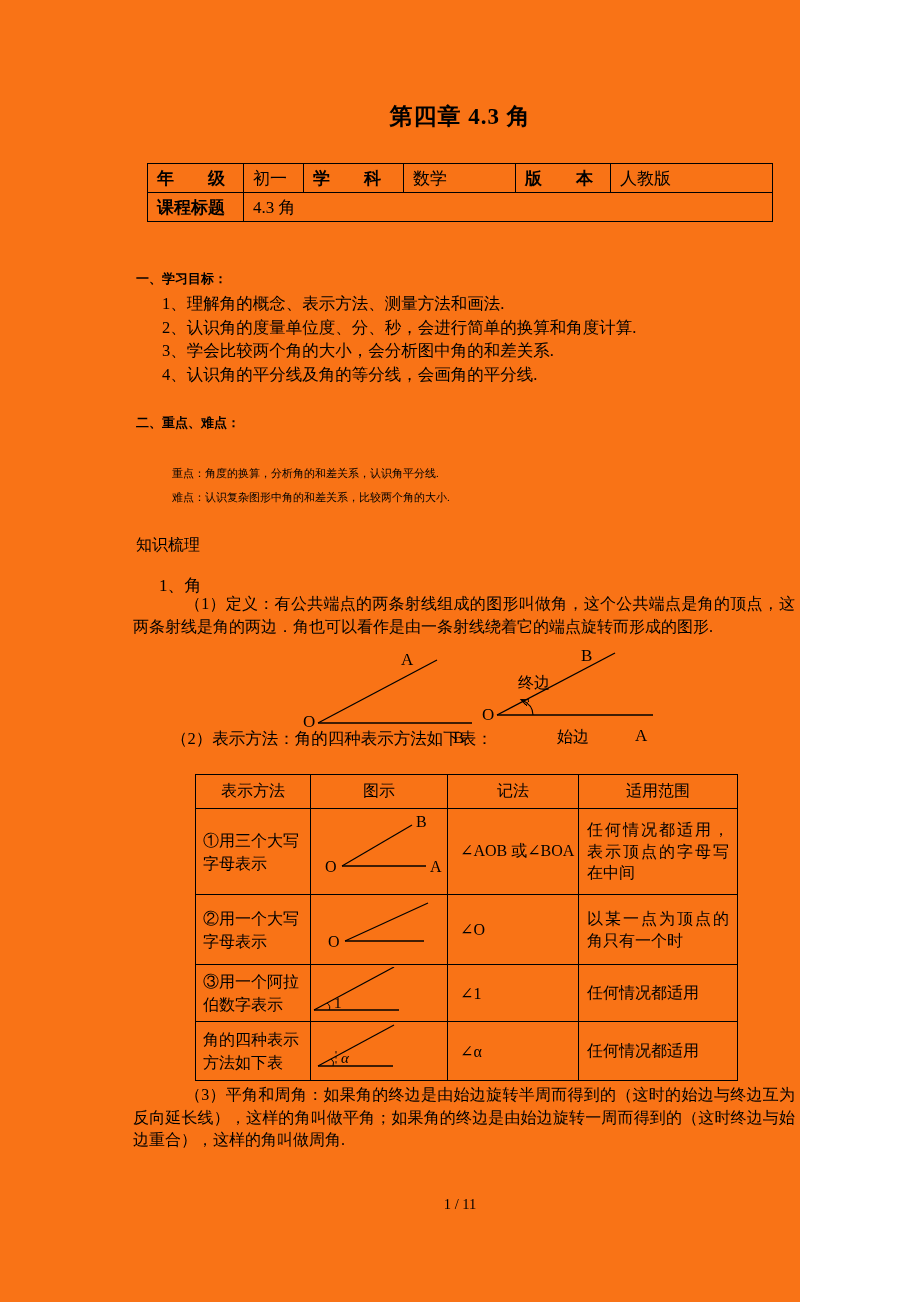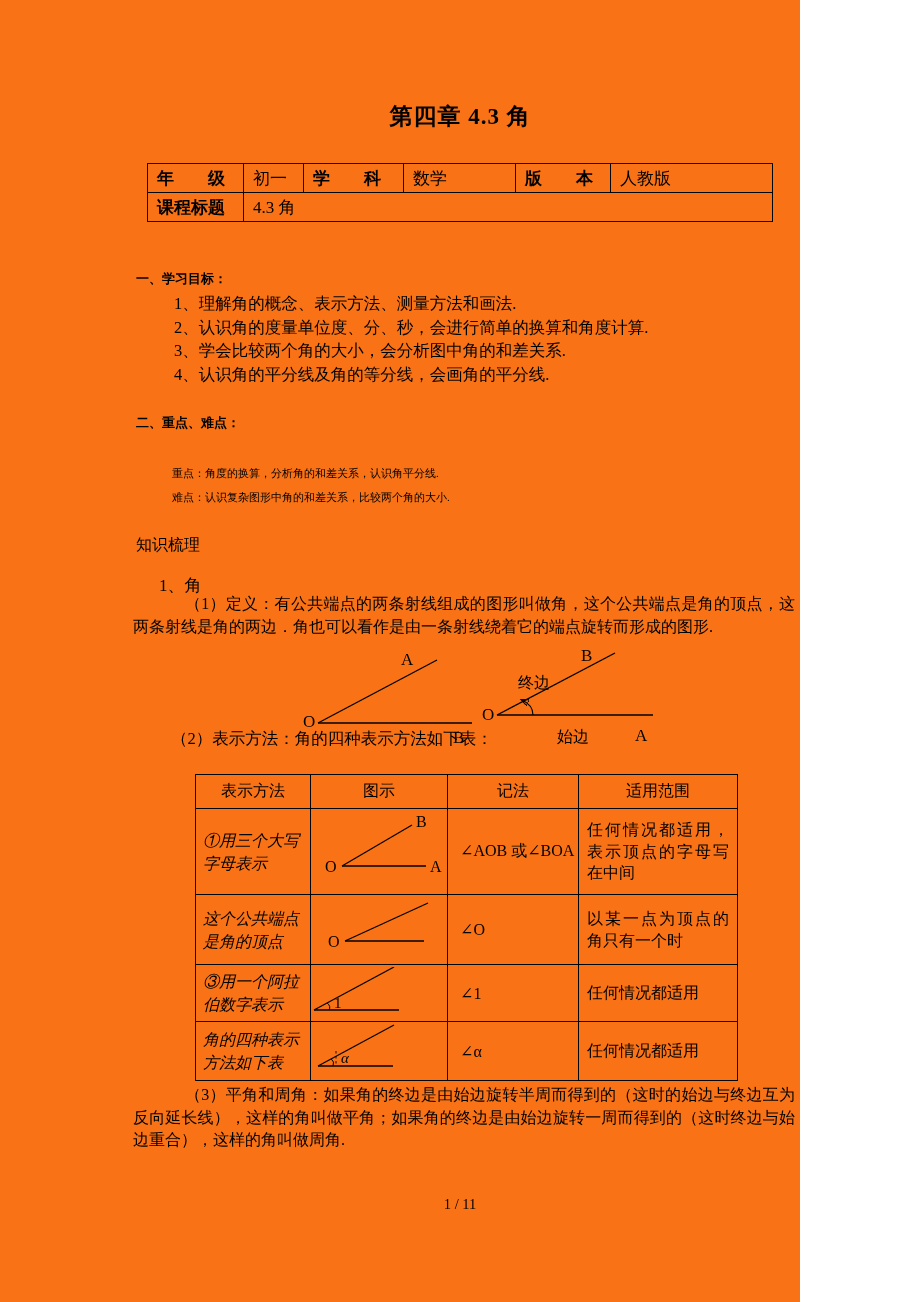--- a/index.html
+++ b/index.html
@@ -16,21 +16,21 @@
   
   .info-table {
     position:absolute; left:147px; top:163px; width:625px;
     border-collapse:collapse; table-layout:fixed;
     font-size:17px;
   }
   .info-table td { border:1.5px solid #000; height:29px; padding:0 9px; overflow:hidden; white-space:nowrap; }
   .info-table td.lbl { font-weight:bold;margin-top:44px; }
   
   .sec-heading { position:absolute; font-size:13px; font-weight:bold; white-space:nowrap; }
-  .obj-items { position:absolute; left:174px; top:292px; font-size:16.5px; line-height:23.7px; white-space:nowrap; }
+  .obj-items { position:absolute; left:162px; top:292px; font-size:16.5px; line-height:23.7px; white-space:nowrap; }
   .kp-lines  { position:absolute; left:172px; top:461px; font-size:11px; line-height:24px; white-space:nowrap; }
   .kn-heading { position:absolute; left:136px; top:535px; font-size:16px; font-weight:normal; white-space:nowrap; }
   .kn-topic   { position:absolute; left:159px; top:566px; font-size:17px; white-space:nowrap;margin-top:8px; }
   .kn-def {
     position:absolute; left:133px; top:593px; width:662px;
     font-size:16px; line-height:22.5px; text-align:justify; text-indent:52px;
   }
   .methods-intro { position:absolute; left:171px; top:728px; font-size:16.5px; white-space:nowrap; }
   .kn-straight {
     position:absolute; left:133px; top:1084px; width:662px;
@@ -40,21 +40,21 @@
   .fig { position:absolute; }
   .fig svg text { font-family:"Liberation Serif","DejaVu Serif",serif; fill:#000; }
   .fig svg line, .fig svg path { stroke:#000; fill:none; }
   
   .mtable {
     position:absolute; left:195px; top:774px; width:542px;
     border-collapse:collapse; table-layout:fixed; font-size:16px;
   }
   .mtable td { border:1.5px solid #000; overflow:hidden; vertical-align:middle; }
   .mtable td.hd { text-align:center; font-weight:normal; height:34px; }
-  .mtable td.method { padding:0 7px; line-height:23px;font-style:italic; }
+  .mtable td.method { padding:0 7px; line-height:23px; }
   .mtable td.figcell { padding:0; }
   .mtable td.notation { padding-left:12px; }
   .mtable td.scope { padding:3px 8px; line-height:21.5px; text-align:justify; }
   .page-number { position:absolute; left:0; top:1196px; width:920px; text-align:center; font-size:14.5px; }
 </style>
 </head>
 <body>
 
 <div class="page">
 
@@ -159,21 +159,21 @@
               <text x="92" y="15" font-size="16">B</text>
               <text x="106" y="60" font-size="16">A</text>
             </svg>
           </div>
         </td>
         <td class="notation">∠AOB 或∠BOA</td>
         <td class="scope">任何情况都适用，表示顶点的字母写在中间</td>
       </tr>
 
       <tr style="height:70px">
-        <td class="method">这个公共端点是角的顶点</td>
+        <td class="method">②用一个大写字母表示</td>
         <td class="figcell">
           <div class="fig" style="position:static; padding:4px 0 0 13px;">
             <svg width="125" height="58" viewBox="0 0 125 58">
               <line x1="21" y1="40" x2="100" y2="40" stroke-width="1.3"></line>
               <line x1="21" y1="40" x2="104" y2="2" stroke-width="1.2"></line>
               <text x="4" y="46" font-size="16">O</text>
             </svg>
           </div>
         </td>
         <td class="notation">∠O</td>

